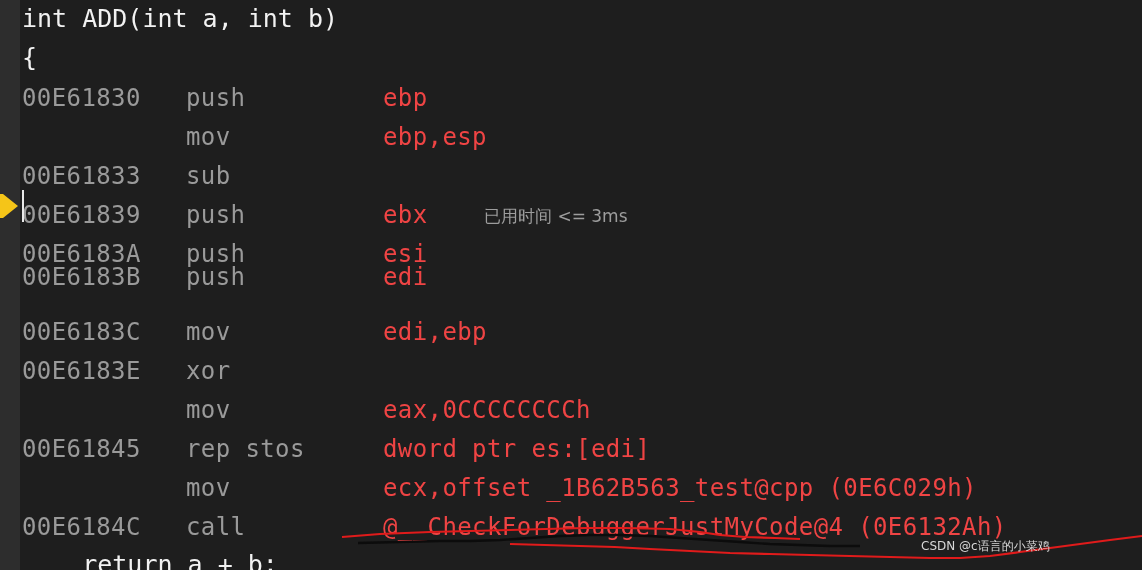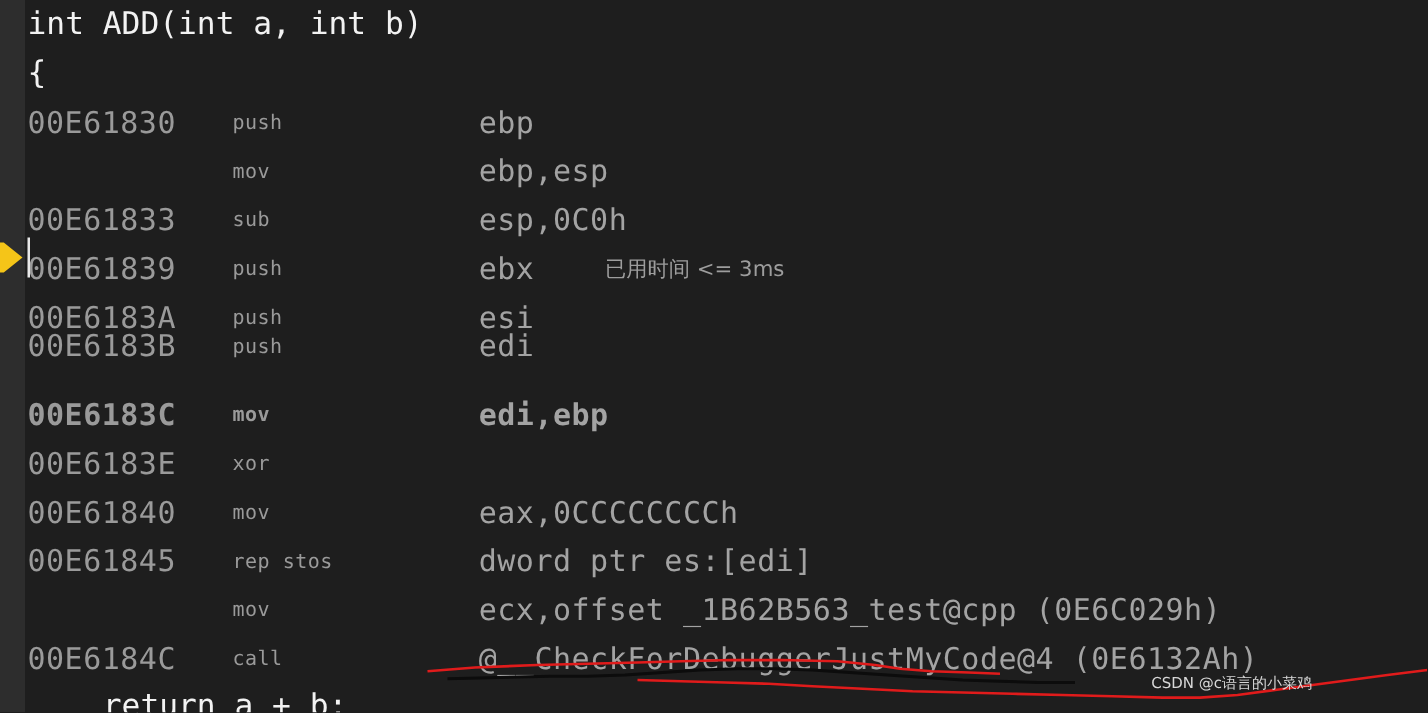--- a/index.html
+++ b/index.html
@@ -63,32 +63,32 @@
     top: 3px;
     font-size: 24px;
     line-height: 34px;
     color: #9a9a9a;
     letter-spacing: 0.4px;
   }
   .mnem {
     position: absolute;
     left: 186px;
     top: 3px;
-    font-size: 16px;
+    font-size: 24px;
     line-height: 34px;
     color: #9a9a9a;
     letter-spacing: 0.4px;
   }
   .oper {
     position: absolute;
     left: 383px;
     top: 3px;
     font-size: 24px;
     line-height: 34px;
-    color: #a3a3a3;
+    color: #ef4444;
     letter-spacing: 0.4px;
   }
   .hint {
     position: absolute;
     left: 484px;
     top: 9px;
     font-size: 17px;
     line-height: 24px;
     color: #9d9d9d;
     font-family: "DejaVu Sans", "Liberation Sans", sans-serif;
@@ -138,27 +138,27 @@
 <div id="app">
 
   <div id="gutter"></div>
   <div id="gutter-edge"></div>
 
   <div id="code">
       <div class="line" style="top: 0px;"><span class="src-text">int ADD(int a, int b)</span></div>
       <div class="line" style="top: 39px;"><span class="src-text">{</span></div>
       <div class="line" style="top: 78px;"><span class="addr">00E61830</span><span class="mnem">push</span><span class="oper">ebp</span></div>
       <div class="line" style="top: 117px;"><span class="mnem">mov</span><span class="oper">ebp,esp</span></div>
-      <div class="line" style="top: 156px;"><span class="addr">00E61833</span><span class="mnem">sub</span><span class="oper">esp,0C0h</span></div>
+      <div class="line" style="top: 156px;"><span class="addr">00E61833</span><span class="mnem">sub</span></div>
       <div class="line" style="top: 195px;"><span class="addr">00E61839</span><span class="mnem">push</span><span class="oper">ebx</span><span class="hint">已用时间 &lt;= 3ms</span></div>
       <div class="line" style="top: 234px;"><span class="addr">00E6183A</span><span class="mnem">push</span><span class="oper">esi</span></div>
       <div class="line" style="top: 257px; padding-left: 46px;"><span class="addr">00E6183B</span><span class="mnem">push</span><span class="oper">edi</span></div>
-      <div class="line" style="top: 312px; font-weight: bold;"><span class="addr">00E6183C</span><span class="mnem">mov</span><span class="oper">edi,ebp</span></div>
+      <div class="line" style="top: 312px;"><span class="addr">00E6183C</span><span class="mnem">mov</span><span class="oper">edi,ebp</span></div>
       <div class="line" style="top: 351px;"><span class="addr">00E6183E</span><span class="mnem">xor</span></div>
-      <div class="line" style="top: 390px;"><span class="addr">00E61840</span><span class="mnem">mov</span><span class="oper">eax,0CCCCCCCCh</span></div>
+      <div class="line" style="top: 390px;"><span class="mnem">mov</span><span class="oper">eax,0CCCCCCCCh</span></div>
       <div class="line" style="top: 429px;"><span class="addr">00E61845</span><span class="mnem">rep stos</span><span class="oper">dword ptr es:[edi]</span></div>
       <div class="line" style="top: 468px;"><span class="mnem">mov</span><span class="oper">ecx,offset _1B62B563_test@cpp (0E6C029h)</span></div>
       <div class="line" style="top: 507px;"><span class="addr">00E6184C</span><span class="mnem">call</span><span class="oper">@__CheckForDebuggerJustMyCode@4 (0E6132Ah)</span></div>
       <div class="line" style="top: 546px;"><span class="src-text">    return a + b;</span></div>
     </div>
 
   <svg id="exec-arrow" viewBox="0 0 32 26" xmlns="http://www.w3.org/2000/svg">
     <path d="M0 1 L16 1 L31 13 L16 25 L0 25 Z" fill="#f5c518"></path>
   </svg>
 

